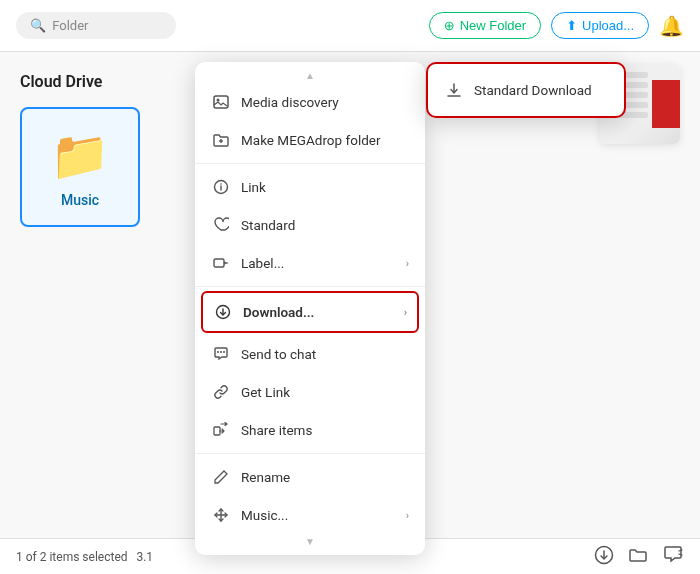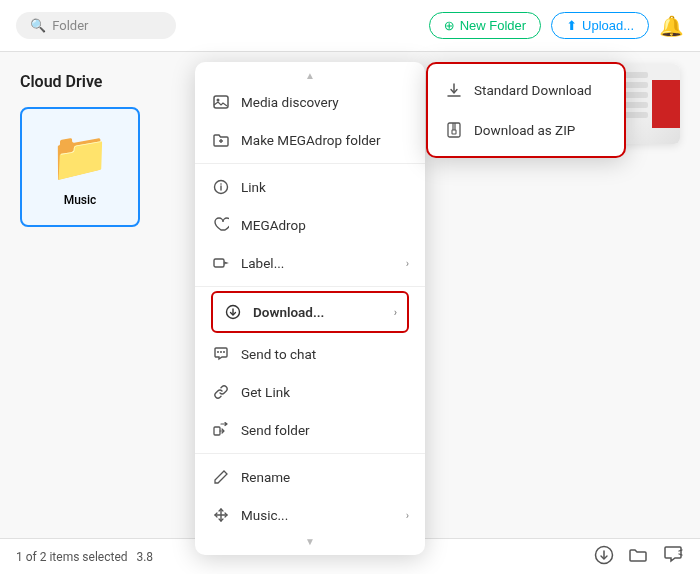--- a/index.html
+++ b/index.html
@@ -116,22 +116,22 @@
       cursor: pointer;
     }
     .folder-item.selected {
       border: 2px solid #1a8cff;
       background: #f0f8ff;
     }
     .folder-icon {
       font-size: 48px;
     }
     .folder-name {
-      font-size: 12px;
-      color: #000000;
+      font-size: 14px;
+      color: #0369a1;
       font-weight: 500;
     }
 
     
     .context-menu {
       position: absolute;
       top: 10px;
       left: 195px;
       background: white;
       border-radius: 10px;
@@ -146,21 +146,21 @@
       gap: 10px;
       padding: 9px 16px;
       font-size: 13.5px;
       color: #333;
       cursor: pointer;
     }
     .context-menu-item.download-item {
       font-weight: 600;
       border: 2px solid #cc0000;
       border-radius: 6px;
-      margin: 2px 16px;
+      margin: 2px 6px;
       padding: 9px 10px;
       background: white;
     }
     .menu-icon {
       width: 20px;
       height: 20px;
       display: flex;
       align-items: center;
       justify-content: center;
       font-size: 15px;
@@ -365,21 +365,21 @@
         </span>
         <span>Link</span>
       </div>
 
       <div class="context-menu-item">
         <span class="menu-icon">
           <svg width="16" height="16" viewBox="0 0 16 16" fill="none">
             <path d="M8 13s-6-4-6-8a4 4 0 018 0 4 4 0 018 0c0 4-6 8-6 8z" stroke="#555" stroke-width="1.4" fill="none"></path>
           </svg>
         </span>
-        <span>MEGAdrop</span>
+        <span>Standard</span>
       </div>
 
       <div class="context-menu-item">
         <span class="menu-icon">
           <svg width="16" height="16" viewBox="0 0 16 16" fill="none">
             <rect x="1" y="4" width="10" height="8" rx="1.5" stroke="#555" stroke-width="1.4"></rect>
             <path d="M11 7l3 1-3 1" stroke="#555" stroke-width="1.2" fill="none"></path>
           </svg>
         </span>
         <span>Label...</span>
@@ -421,21 +421,21 @@
       </div>
 
       <div class="context-menu-item">
         <span class="menu-icon">
           <svg width="16" height="16" viewBox="0 0 16 16" fill="none">
             <rect x="1" y="5" width="6" height="8" rx="1" stroke="#555" stroke-width="1.3"></rect>
             <path d="M7 9h4m0 0l-2-2m2 2l-2 2" stroke="#555" stroke-width="1.2" stroke-linecap="round" fill="none"></path>
             <path d="M8 2h6M14 2l-2-1.5M14 2l-2 1.5" stroke="#555" stroke-width="1.2" stroke-linecap="round" fill="none"></path>
           </svg>
         </span>
-        <span>Send folder</span>
+        <span>Share items</span>
       </div>
 
       <div class="menu-divider"></div>
 
       <div class="context-menu-item">
         <span class="menu-icon">
           <svg width="16" height="16" viewBox="0 0 16 16" fill="none">
             <path d="M11 2l3 3-9 9H2v-3L11 2z" stroke="#555" stroke-width="1.3" fill="none"></path>
           </svg>
         </span>
@@ -461,40 +461,29 @@
       <div class="submenu-item">
         <span class="menu-icon">
           <svg width="16" height="16" viewBox="0 0 16 16" fill="none">
             <line x1="8" y1="2" x2="8" y2="10" stroke="#555" stroke-width="1.5" stroke-linecap="round"></line>
             <path d="M5 7.5L8 11l3-3.5" stroke="#555" stroke-width="1.4" stroke-linecap="round" fill="none"></path>
             <line x1="2" y1="14" x2="14" y2="14" stroke="#555" stroke-width="1.5" stroke-linecap="round"></line>
           </svg>
         </span>
         <span>Standard Download</span>
       </div>
-      <div class="submenu-item">
-        <span class="menu-icon">
-          <svg width="16" height="16" viewBox="0 0 16 16" fill="none">
-            <rect x="2" y="1" width="12" height="14" rx="1.5" stroke="#555" stroke-width="1.3"></rect>
-            <line x1="7" y1="1" x2="7" y2="8" stroke="#555" stroke-width="1.2"></line>
-            <line x1="9" y1="1" x2="9" y2="8" stroke="#555" stroke-width="1.2"></line>
-            <rect x="6" y="8" width="4" height="4" rx="0.5" stroke="#555" stroke-width="1.1"></rect>
-          </svg>
-        </span>
-        <span>Download as ZIP</span>
-      </div>
     </div>
 
   </div>
 </div>
 
 <div class="status-bar">
   <span class="status-text">
     <span>1 of 2 items selected</span>
-    &nbsp;&nbsp;<span>3.8</span>
+    &nbsp;&nbsp;<span>3.1</span>
   </span>
   <div class="status-actions">
     <span class="status-icon">
       <svg width="20" height="20" viewBox="0 0 20 20" fill="none">
         <circle cx="10" cy="10" r="8.5" stroke="#555" stroke-width="1.5"></circle>
         <line x1="10" y1="6" x2="10" y2="13" stroke="#555" stroke-width="1.5" stroke-linecap="round"></line>
         <path d="M7 11l3 3 3-3" stroke="#555" stroke-width="1.4" stroke-linecap="round" fill="none"></path>
       </svg>
     </span>
     <span class="status-icon">

